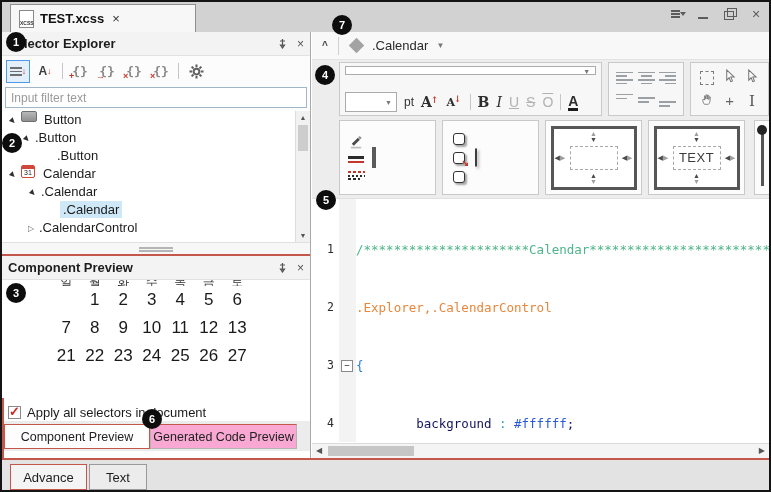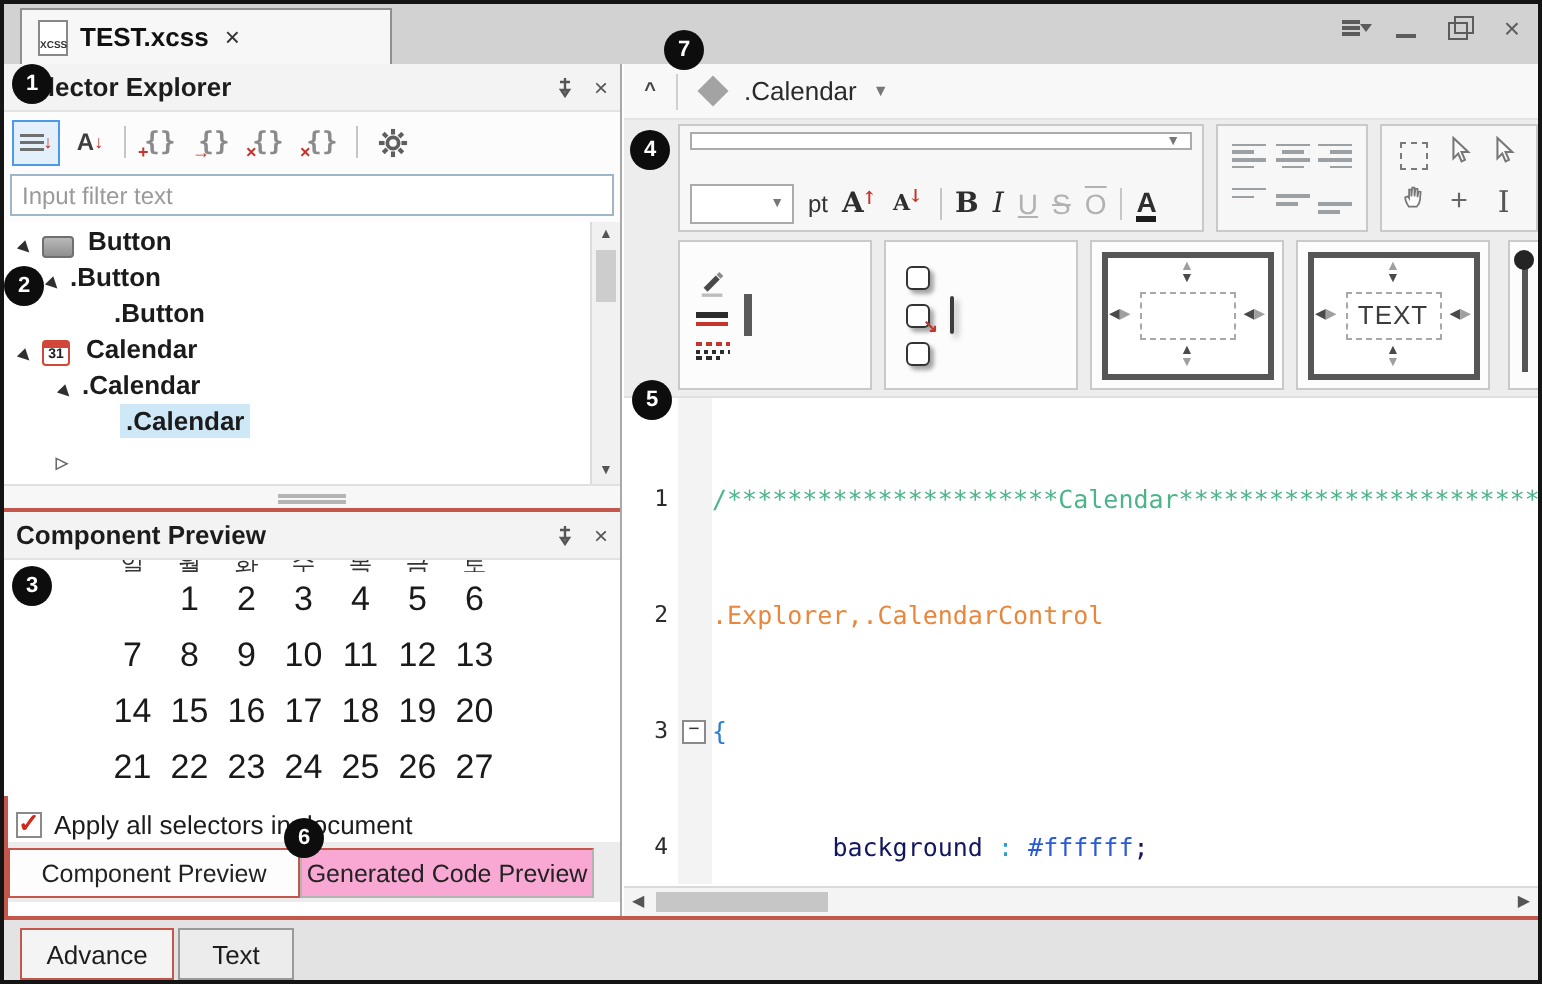--- a/index.html
+++ b/index.html
@@ -45,21 +45,21 @@
   .tsep { width: 1px; height: 16px; background: #c6c6c6; margin: 0 2px; }
 
   
   .filter-row { padding: 1px 3px 3px; background: #fcfcfc; }
   .filter-row input { width: 100%; height: 21px; border: 1px solid #9fb6c9; font-size: 12px; padding: 0 5px; color: #333; font-family: "Liberation Sans", sans-serif; }
   .filter-row input::placeholder { color: #9a9a9a; }
 
   
   .tree-wrap { position: relative; height: 131px; }
   .tree { position: absolute; left: 0; top: 0; right: 15px; bottom: 0; overflow: hidden; }
-  .tree-row { height: 18px; display: flex; align-items: flex-end; font-size: 13px; color: #1b1b1b; font-weight: bold; }
+  .tree-row { height: 18px; display: flex; align-items: flex-start; font-size: 13px; color: #1b1b1b; }
   .tw { width: 10px; flex: none; display: inline-block; text-align: center; }
   .tw.exp::before { content: "▶"; font-size: 7px; color: #2f2f2f; display: inline-block; transform: rotate(45deg); }
   .tw.col::before { content: "▷"; font-size: 8px; color: #6b6b6b; display: inline-block; }
   .ic-button { width: 16px; height: 11px; border: 1px solid #6f6f6f; border-radius: 2px; background: linear-gradient(#b9b9b9, #8f8f8f); margin: 0 4px 0 3px; flex: none; }
   .ic-cal { width: 14px; height: 13px; border: 1px solid #d2473a; border-radius: 2px; background: #fff; margin: 0 5px 0 3px; position: relative; flex: none; }
   .ic-cal::before { content: ""; position: absolute; left: 0; right: 0; top: 0; height: 3px; background: #d2473a; }
   .ic-cal::after { content: "31"; position: absolute; left: 0; right: 0; bottom: 0; font-size: 7px; color: #222; text-align: center; line-height: 8px; }
   .tlabel { padding: 1px 3px; }
   .tlabel.sel { background: #cfe8f8; }
   .vscroll { position: absolute; right: 0; top: 0; bottom: 0; width: 15px; background: #f1f1f1; border-left: 1px solid #dcdcdc; }
@@ -293,20 +293,21 @@
             </div>
             <div class="tree-row" style="padding-left:26px">
               <span class="tw exp"></span>
               <span class="tlabel">.Calendar</span>
             </div>
             <div class="tree-row" style="padding-left:58px">
               <span class="tlabel sel">.Calendar</span>
             </div>
             <div class="tree-row" style="padding-left:24px">
               <span class="tw col"></span>
+              <span class="tlabel">.CalendarControl</span>
             </div>
           </div>
           <div class="vscroll">
             <span class="up">▲</span>
             <span class="thumb"></span>
             <span class="dn">▼</span>
           </div>
         </div>
         <div class="splitter"></div>
       </div>
@@ -344,29 +345,20 @@
                 <span>6</span>
             </div>
             <div class="cal-row">
               <span>7</span>
                 <span>8</span>
                 <span>9</span>
                 <span>10</span>
                 <span>11</span>
                 <span>12</span>
                 <span>13</span>
-            </div>
-            <div class="cal-row">
-              <span>14</span>
-                <span>15</span>
-                <span>16</span>
-                <span>17</span>
-                <span>18</span>
-                <span>19</span>
-                <span>20</span>
             </div>
             <div class="cal-row">
               <span>21</span>
                 <span>22</span>
                 <span>23</span>
                 <span>24</span>
                 <span>25</span>
                 <span>26</span>
                 <span>27</span>
             </div>

